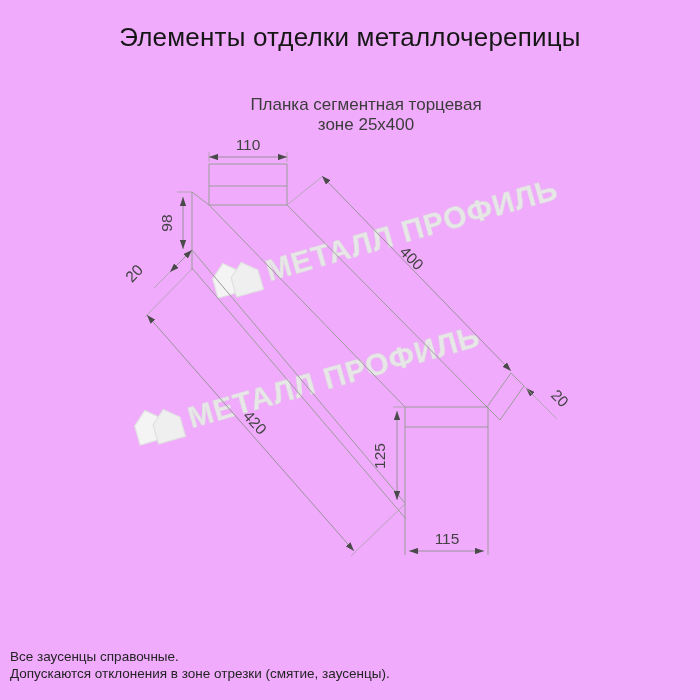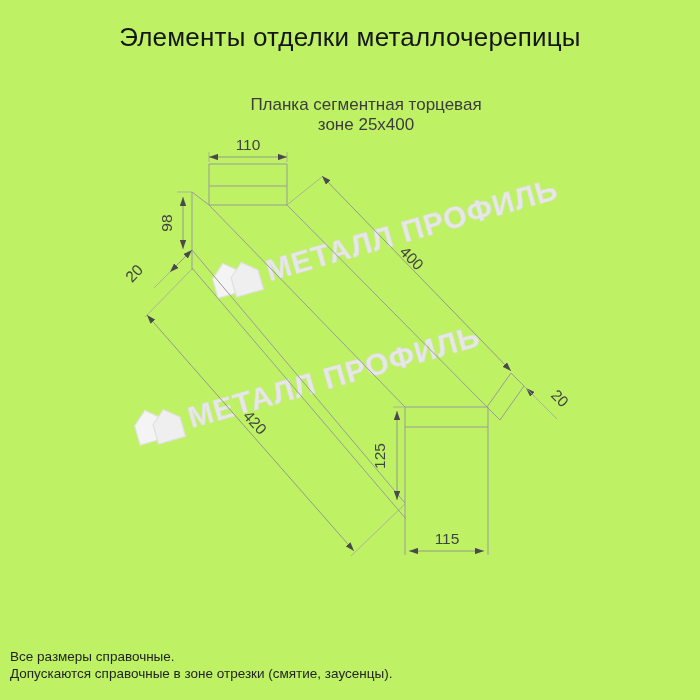--- a/index.html
+++ b/index.html
@@ -1,17 +1,17 @@
 <!DOCTYPE html>
 <html><head>
 <meta charset="utf-8">
 <style>
   html,body{margin:0;padding:0;background:#fff;}
   #stage{
-    position:relative;width:700px;height:700px;background:#bef264;overflow:hidden;
+    position:relative;width:700px;height:700px;background:#f0abfc;overflow:hidden;
     font-family:"Liberation Sans","DejaVu Sans",sans-serif;
   }
   .title{
     position:absolute;top:22px;left:0;width:700px;text-align:center;
     font-size:26px;color:#161616;letter-spacing:0.2px;
   }
   .subtitle{
     position:absolute;top:95px;left:16px;width:700px;text-align:center;
     font-size:17px;line-height:20px;color:#3c3c3c;
   }
@@ -118,17 +118,17 @@
       <text class="dimtext" text-anchor="middle" transform="translate(385,456) rotate(-90)">125</text>
     </g>
 
     <g>
       <path class="dimline" d="M409,551 H484" marker-start="url(#as)" marker-end="url(#ae)"></path>
       <text class="dimtext" x="447" y="544" text-anchor="middle">115</text>
     </g>
   </svg>
 
   <div class="footer">
-    <div>Все размеры справочные.</div>
-    <div>Допускаются справочные в зоне отрезки (смятие, заусенцы).</div>
+    <div>Все заусенцы справочные.</div>
+    <div>Допускаются отклонения в зоне отрезки (смятие, заусенцы).</div>
   </div>
 
 </div>
 
 </body></html>

